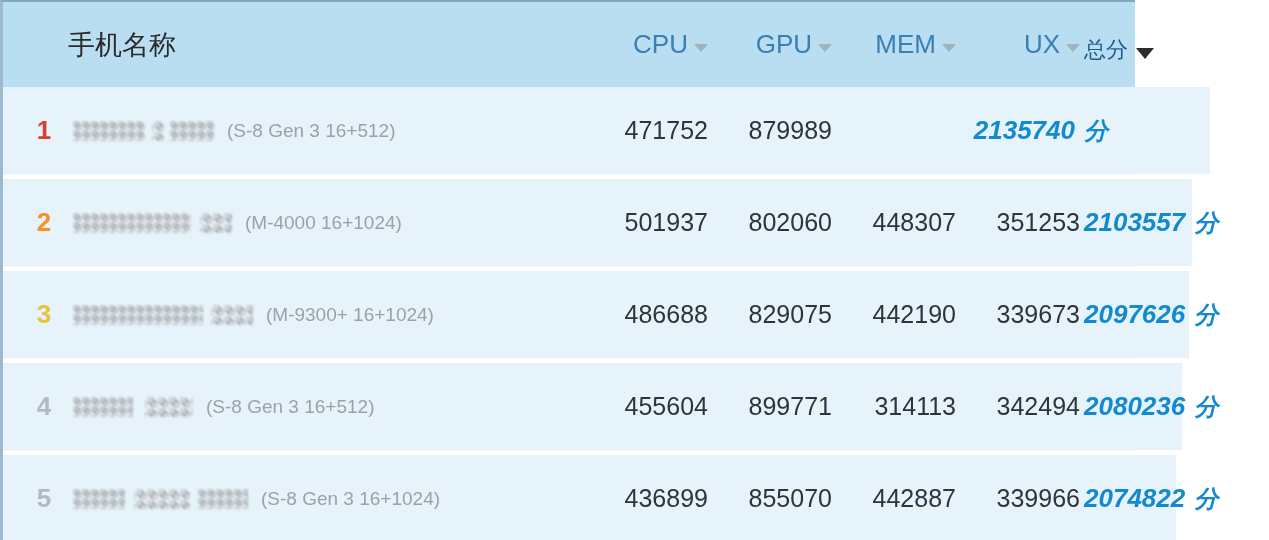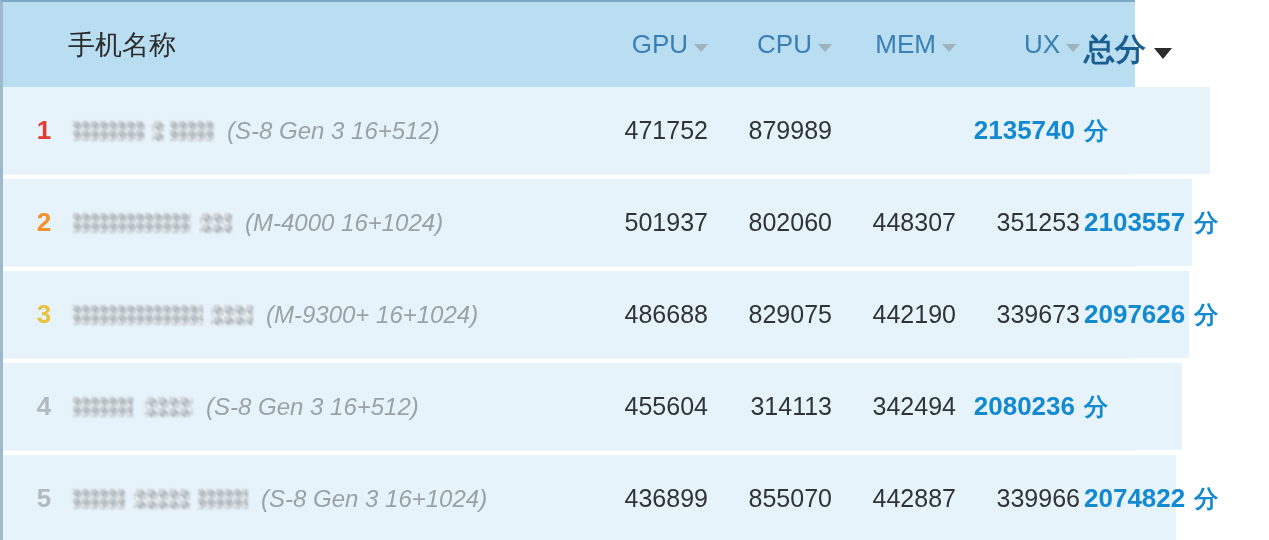--- a/index.html
+++ b/index.html
@@ -53,22 +53,22 @@
     font-weight: 400;
   }
   .th-metric {
     flex: 0 0 124px;
     font-size: 26px;
     color: #3a7fb5;
     padding-right: 4px;
   }
   .th-total {
     flex: 1 1 auto;
-    font-size: 31px;
-    font-weight: bold;
+    font-size: 22px;
+    font-weight: normal;
     color: #1a5e8f;
     padding-right: 34px;
     margin-top: 11px;
   }
   .th-label { margin-right: 3px; }
 
   .caret {
     display: inline-block;
     width: 0; height: 0;
     border-left: 7px solid transparent;
@@ -155,66 +155,66 @@
       linear-gradient(45deg, rgba(255,255,255,.75) 25%, transparent 25%, transparent 75%, rgba(255,255,255,.75) 75%),
       linear-gradient(45deg, rgba(120,132,140,.55) 25%, transparent 25%, transparent 75%, rgba(120,132,140,.55) 75%);
     background-position: 0 0, 4.5px 4.5px;
   }
   .blur-b {
     background-color: #cdd3d7;
     background-size: 11px 11px;
     background-position: 2px 0, 7.5px 5.5px;
   }
   .spec {
-    font-size: 24px;
+    font-size: 19px;
     color: #9aa2a8;
     margin-left: 13px;
-    font-style: italic;
   }
 
   .cell-metric {
     flex: 0 0 124px;
     justify-content: flex-end;
     font-size: 25px;
     color: #2f3438;
     padding-right: 4px;
   }
   .cell-total {
     flex: 1 1 auto;
     justify-content: flex-end;
     padding-right: 27px;
     font-size: 26px;
     font-weight: bold;
     color: #1389d0;
+    font-style: italic;
   }
   .unit {
     font-size: 24px;
     font-weight: bold;
     color: #1389d0;
     margin-left: 9px;
   }
 </style>
 </head>
 <body>
 
 <div class="rank-table">
 
   <div class="thead">
     <div class="thead-inner">
       <div class="th th-name">
         <span>手机名称</span>
       </div>
 
       <div class="th th-metric">
+        <span class="th-label">CPU</span>
+        <span class="caret"></span>
+      </div>
+
+      <div class="th th-metric">
         <span class="th-label">GPU</span>
-        <span class="caret"></span>
-      </div>
-
-      <div class="th th-metric">
-        <span class="th-label">CPU</span>
         <span class="caret"></span>
       </div>
 
       <div class="th th-metric">
         <span class="th-label">MEM</span>
         <span class="caret"></span>
       </div>
 
       <div class="th th-metric">
         <span class="th-label">UX</span>
@@ -304,20 +304,21 @@
       <div class="row-inner">
         <div class="cell cell-name">
           <span class="rank rank-n">4</span>
           <span class="name-wrap">
             <span class="blur" style="width:60px"></span>
             <span class="blur blur-b" style="width:48px;margin-left:12px"></span>
           </span>
           <span class="spec">(S-8 Gen 3 16+512)</span>
         </div>
         <div class="cell cell-metric">455604</div>
+        <div class="cell cell-metric">899771</div>
         <div class="cell cell-metric">314113</div>
         <div class="cell cell-metric">342494</div>
         <div class="cell cell-total">
           <span>2080236</span>
           <span class="unit">分</span>
         </div>
       </div>
     </div>
 
     <div class="row">

